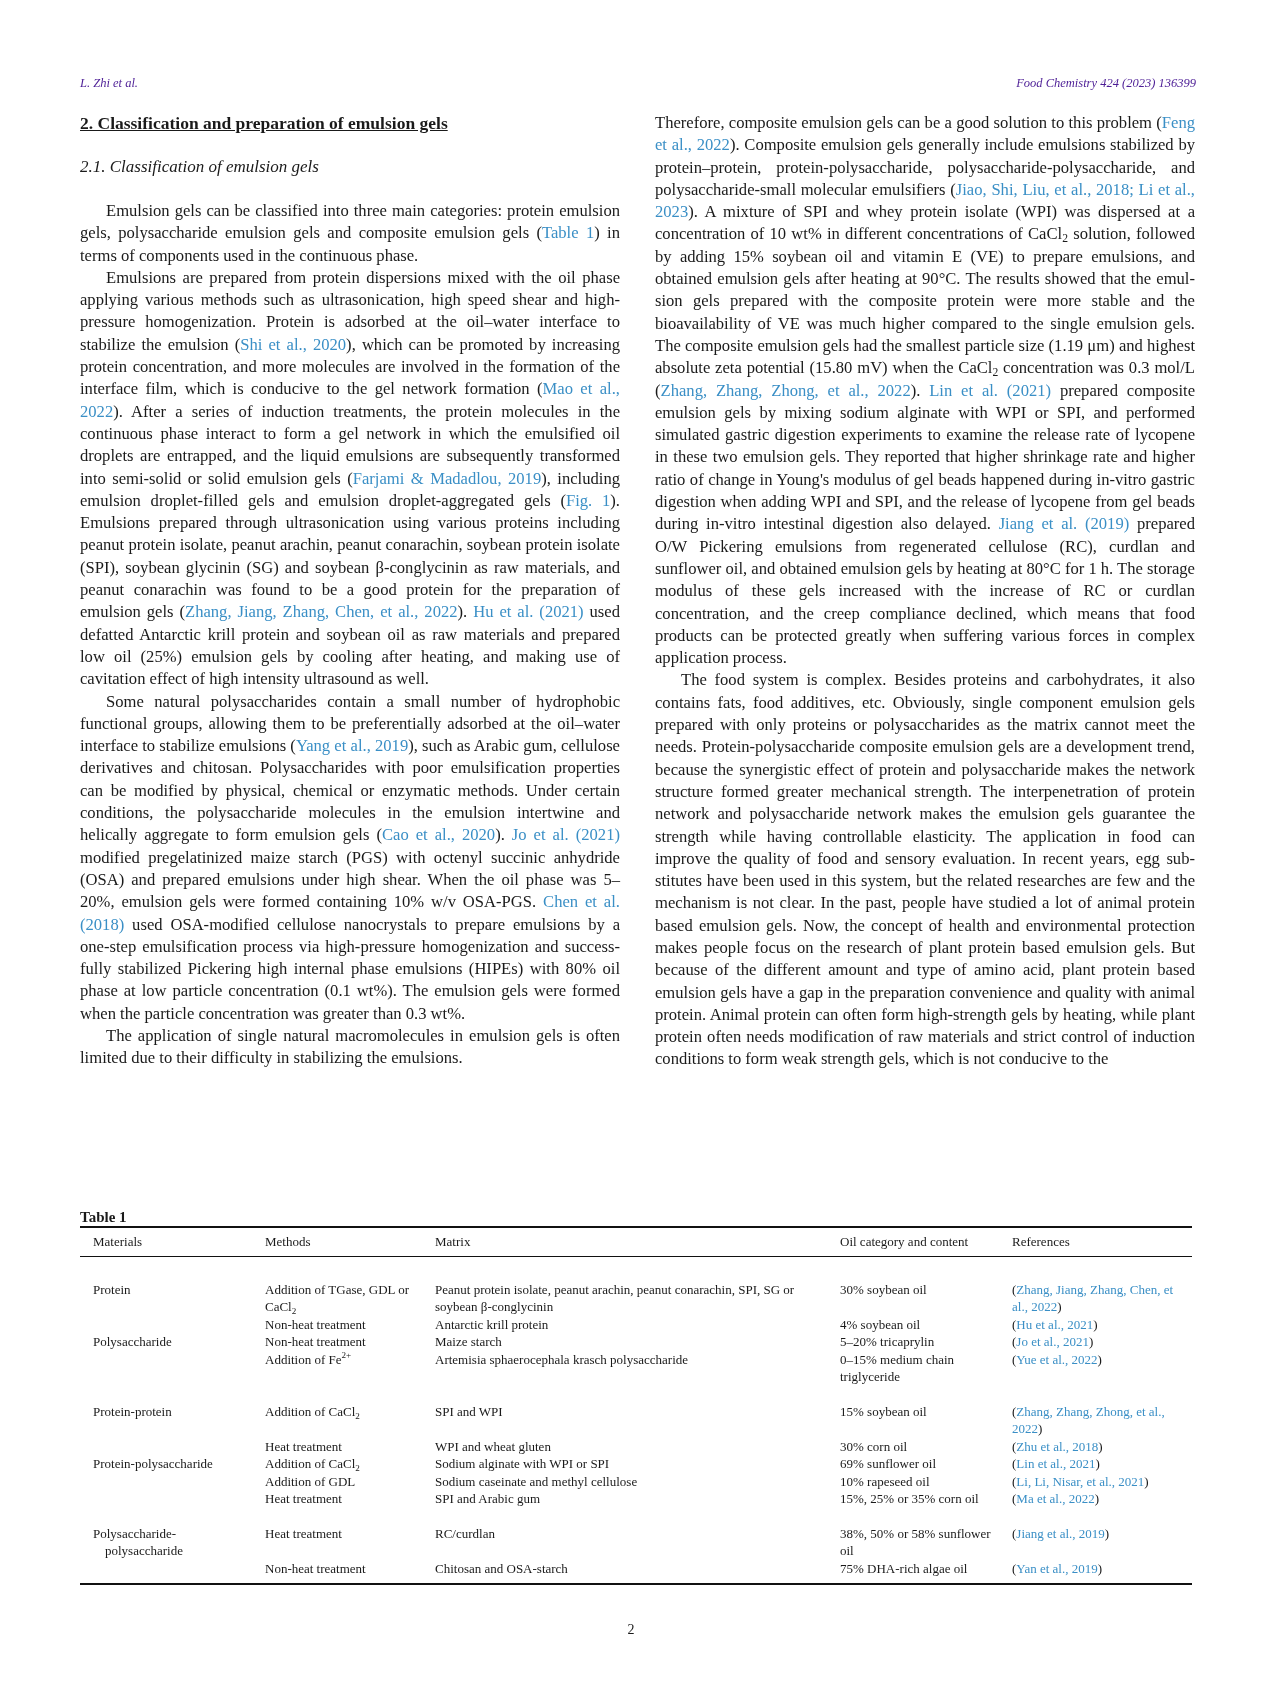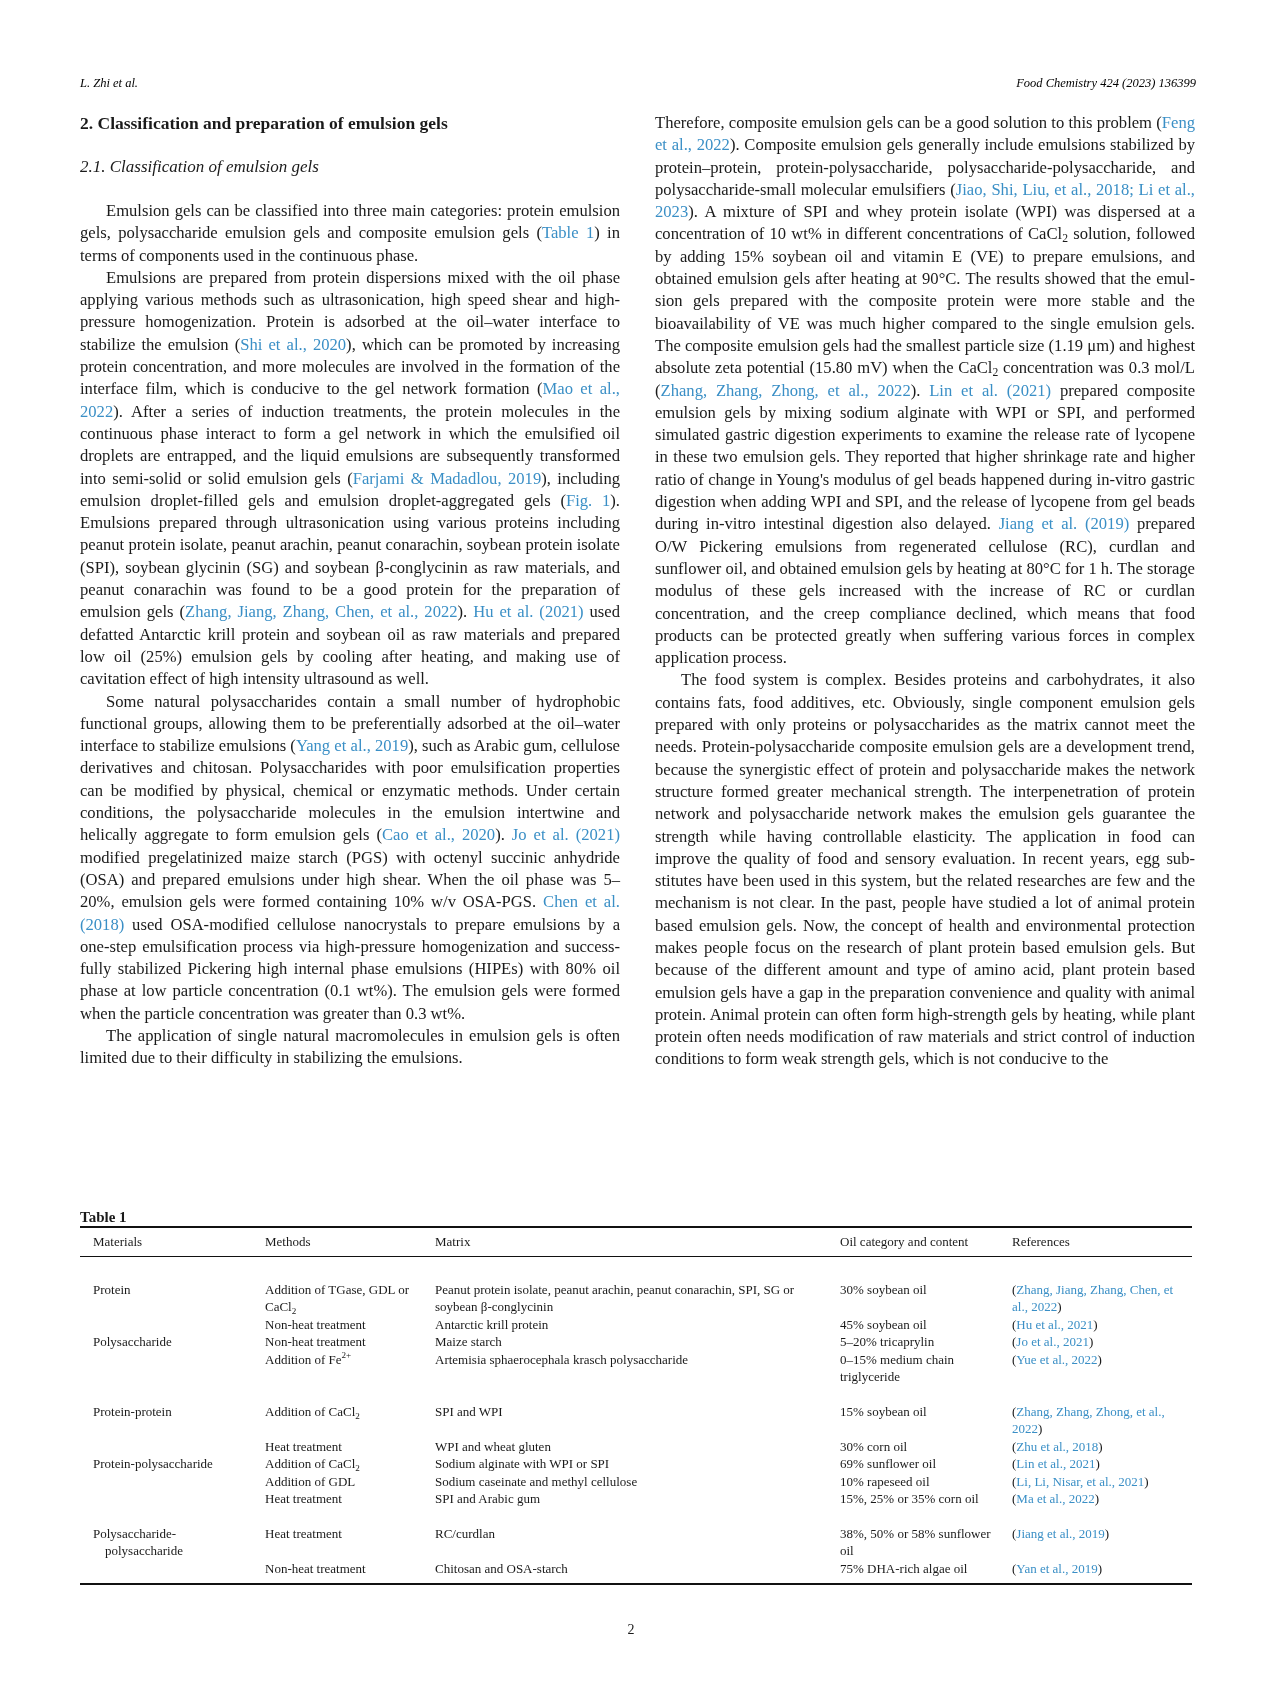--- a/index.html
+++ b/index.html
@@ -1,27 +1,27 @@
 <!DOCTYPE html>
 <html><head>
 <meta charset="utf-8">
 <style>
   html, body { margin: 0; padding: 0; background: #ffffff; }
   body {
     width: 1262px; height: 1683px; position: relative; overflow: hidden;
     font-family: "DejaVu Serif", "Liberation Serif", serif;
     color: #1a1a1a;
   }
-  .running-head { position: absolute; top: 76px; font-family: "Liberation Serif", serif; font-style: italic; font-size: 12.5px; color: #000000; }
+  .running-head { position: absolute; top: 76px; font-family: "Liberation Serif", serif; font-style: italic; font-size: 12.5px; color: #4c1d95; }
   .rh-left { left: 80px; }
   .rh-right { right: 66px; }
   .col { position: absolute; top: 112px; width: 540px; font-family: "Liberation Serif", serif; font-size: 16.6px; line-height: 22.3px; text-align: justify; hyphens: manual; }
   .col-left { left: 80px; }
   .col-right { left: 655px; }
-  h2.section { font-family: "Liberation Serif", serif; font-weight: bold; font-size: 17.5px; margin: 0 0 22px 0; line-height: 22px; }
+  h2.section { font-family: "Liberation Serif", serif; font-weight: bold; font-size: 17.5px; margin: 0 0 22px 0; line-height: 22px; text-decoration: underline; }
   h3.subsection { font-family: "Liberation Serif", serif; font-style: italic; font-weight: normal; font-size: 17px; margin: 16px 0 22px 0; line-height: 22px; }
   p { margin: 0; text-indent: 26px; }
   p.noindent { text-indent: 0; }
   .ref { color: #3a8fc6; }
   sub { font-size: 70%; vertical-align: -3px; line-height: 0; }
   sup { font-size: 70%; vertical-align: 6px; line-height: 0; }
 
   .table-block { position: absolute; left: 80px; top: 1208px; width: 1112px; font-family: "Liberation Serif", serif; }
   .table-label { font-weight: bold; font-size: 15px; line-height: 18px; }
   .table-caption { font-size: 15px; line-height: 20px; margin-bottom: 4px; }
@@ -80,21 +80,21 @@
         <td>Protein</td>
         <td><span>Addition of TGase, GDL or CaCl</span><sub>2</sub></td>
         <td>Peanut protein isolate, peanut arachin, peanut conarachin, SPI, SG or soybean β-conglycinin</td>
         <td>30% soybean oil</td>
         <td>(<span class="ref">Zhang, Jiang, Zhang, Chen, et al., 2022</span>)</td>
       </tr>
       <tr>
         <td></td>
         <td>Non-heat treatment</td>
         <td>Antarctic krill protein</td>
-        <td>45% soybean oil</td>
+        <td>4% soybean oil</td>
         <td>(<span class="ref">Hu et al., 2021</span>)</td>
       </tr>
       <tr>
         <td>Polysaccharide</td>
         <td>Non-heat treatment</td>
         <td>Maize starch</td>
         <td>5–20% tricaprylin</td>
         <td>(<span class="ref">Jo et al., 2021</span>)</td>
       </tr>
       <tr>

